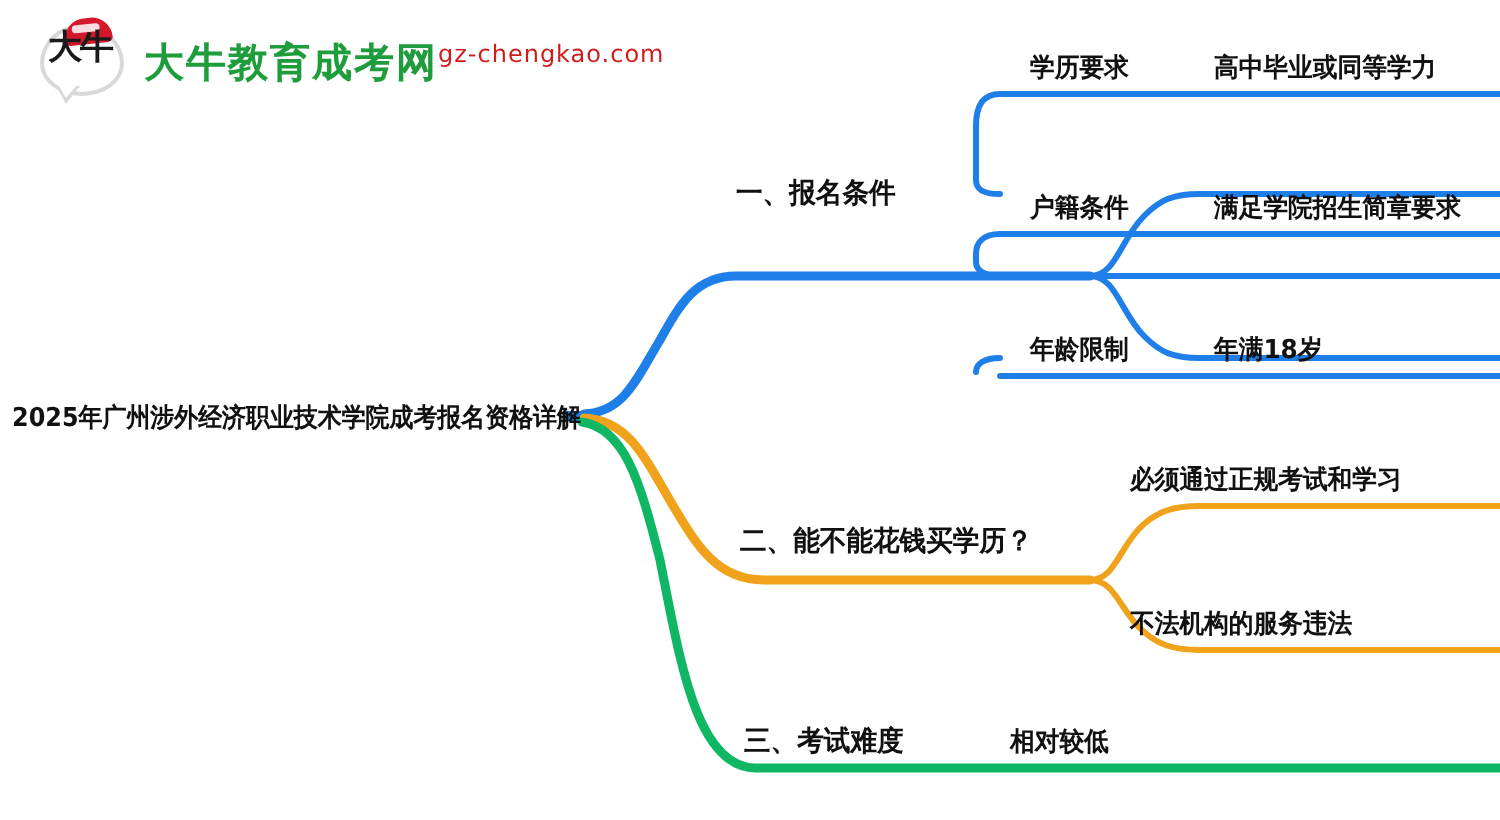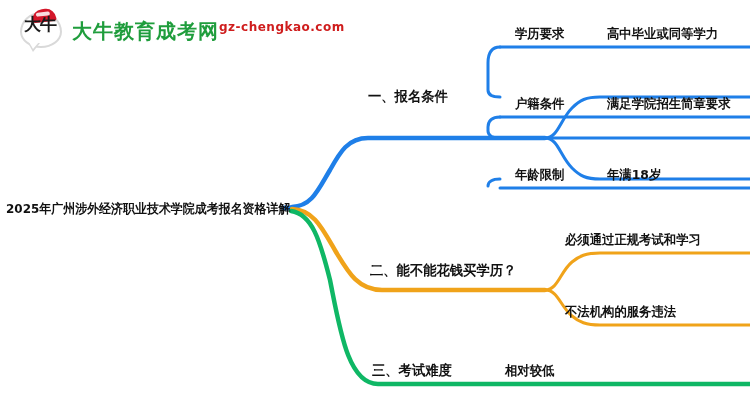--- a/index.html
+++ b/index.html
@@ -49,21 +49,21 @@
     font-size:17px;line-height:13px;font-weight:bold;color:#1a1a1a;
     letter-spacing:-1px;text-align:center;
     font-family:"DejaVu Sans","Liberation Sans",sans-serif;
   }
   .logo-text{display:flex;flex-direction:row;justify-content:center;}
   .logo-title{
     font-size:20px;font-weight:bold;color:#1f9d3c;letter-spacing:1px;
     line-height:22px;white-space:nowrap;
   }
   .logo-sub{
-    font-size:12px;font-weight:bold;color:#cf1d1d;letter-spacing:.5px;
+    font-size:12px;font-weight:normal;color:#cf1d1d;letter-spacing:.5px;
     line-height:14px;white-space:nowrap;
   }
 
   
   .node{
     position:absolute;white-space:nowrap;color:#111111;
     font-family:"DejaVu Sans","Liberation Sans",sans-serif;
   }
   .root-node{
     font-size:13px;font-weight:bold;letter-spacing:0px;

